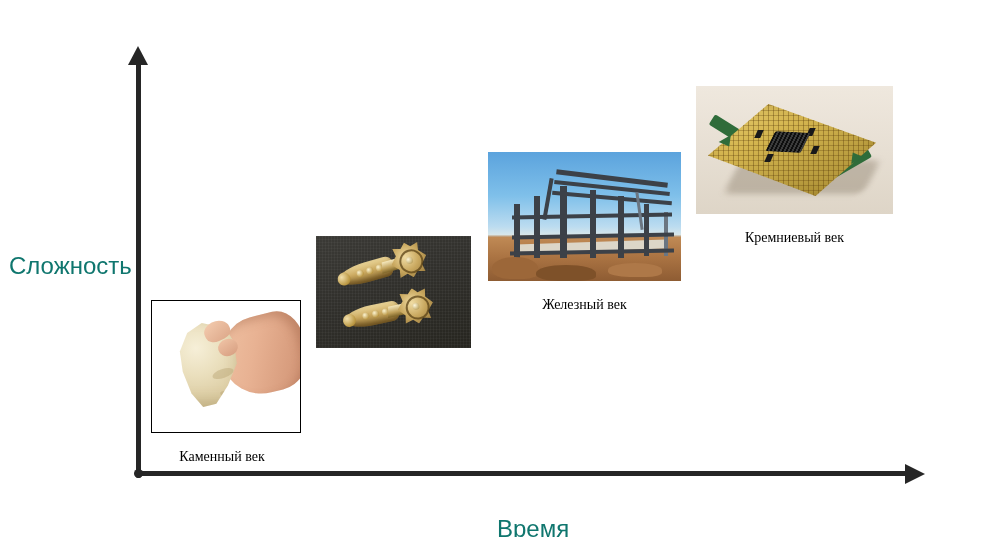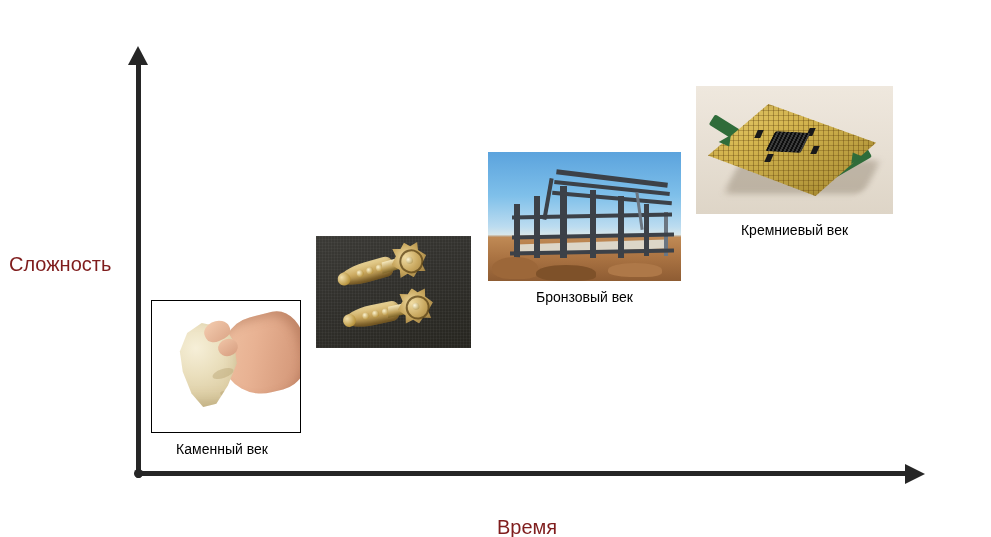--- a/index.html
+++ b/index.html
@@ -66,44 +66,45 @@
     top: 469px;
     width: 9px;
     height: 9px;
     background: #262626;
     border-radius: 50%;
   }
 
   
   .axis-label {
     position: absolute;
-    font-size: 20px;
+    font-size: 24px;
     line-height: 1.2;
-    color: #7f1d1d;
+    color: #0f766e;
     white-space: nowrap;
   }
   #y-axis-label { left: 9px;  top: 252px; }
   #x-axis-label { left: 497px; top: 491px; margin-top: 24px; }
 
   
   .stage-item {
     position: absolute;
   }
   .pic {
     position: relative;
     overflow: hidden;
     background: #ffffff;
   }
   .caption {
-    margin-top: 8px;
+    margin-top: 16px;
     text-align: center;
     font-size: 14px;
     line-height: 16px;
     color: #000;
     white-space: nowrap;
+    font-family: Liberation Serif, serif;
   }
 
   
   #item-stone { left: 151px; top: 300px; width: 142px; }
   #pic-stone {
     width: 148px; height: 131px;
     border: 1px solid #000;
     background: #ffffff;
   }
   #pic-stone .hand-arm {
@@ -425,21 +426,21 @@
       <div class="beam frame-top3"></div>
       <div class="beam frame-mid1"></div>
       <div class="beam frame-mid2"></div>
       <div class="beam frame-diag1"></div>
       <div class="beam frame-diag2"></div>
       <div class="beam frame-low"></div>
       <div class="ground-lump1"></div>
       <div class="ground-lump2"></div>
       <div class="ground-lump3"></div>
     </div>
-    <div class="caption">Бронзовый век</div>
+    <div class="caption">Железный век</div>
   </div>
 
   <div id="item-silicon" class="stage-item">
     <div id="pic-silicon" class="pic">
       <div class="cpu-shadow"></div>
       <div class="pcb-green"></div>
       <div class="pcb-green2"></div>
       <div class="cpu-body"></div>
       <div class="corner-tri1"></div>
       <div class="corner-tri2"></div>

